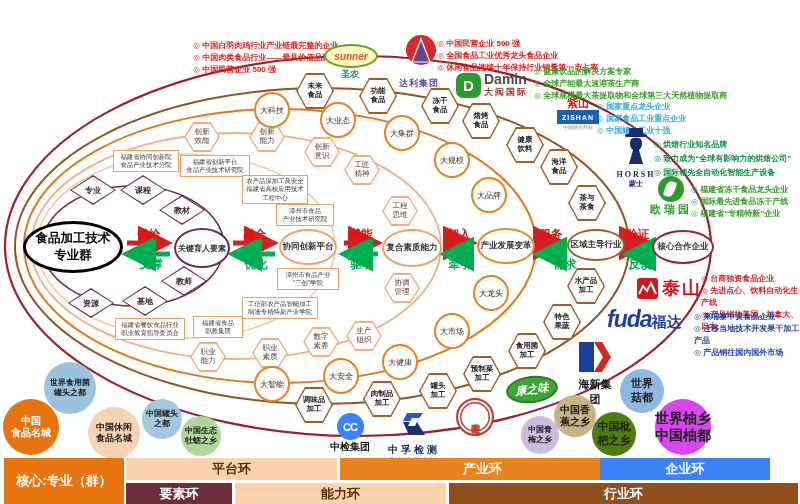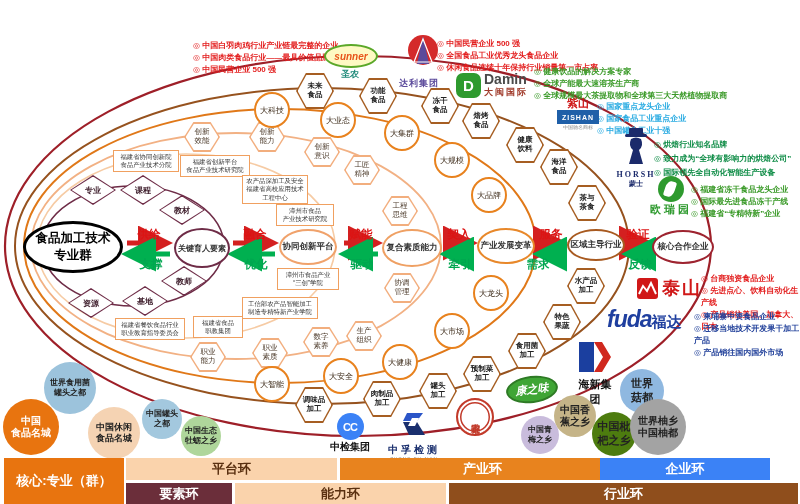--- a/index.html
+++ b/index.html
@@ -233,21 +233,21 @@
 
   <div class="n lf" style="left:132px;top:227px">供给</div>
   <div class="n lb" style="left:134px;top:257px">支撑</div>
   <div class="n lf" style="left:238px;top:227px">融合</div>
   <div class="n lb" style="left:239px;top:257px">优化</div>
   <div class="n lf" style="left:344px;top:227px">赋能</div>
   <div class="n lb" style="left:345px;top:257px">驱动</div>
   <div class="n lf" style="left:442px;top:227px">契入</div>
   <div class="n lb" style="left:443px;top:257px">牵引</div>
   <div class="n lf" style="left:534px;top:227px">服务</div>
-  <div class="n lb" style="left:521px;top:257px">需求</div>
+  <div class="n lb" style="left:548px;top:257px">需求</div>
   <div class="n lf" style="left:621px;top:227px">验证</div>
   <div class="n lb" style="left:623px;top:257px">反馈</div>
 
   <div class="n ann" style="left:193px;top:40px;color:#E31E1E">◎ 中国白羽肉鸡行业产业链最完整的企业
 ◎ 中国肉类食品行业——最具价值品牌
 ◎ 中国民营企业 500 强</div>
   <div class="n ann" style="left:437px;top:38px;color:#E31E1E">◎ 中国民营企业 500 强
 ◎ 全国食品工业优秀龙头食品企业
 ◎ 休闲食品连续十年保持行业销量第一市占率</div>
   <div class="n ann" style="left:534px;top:66px;color:#3A9A28">◎ 健康饮品的解决方案专家
@@ -269,21 +269,21 @@
 ◎ 迁移当地技术开发果干加工产品
 ◎ 产品销往国内国外市场</div>
 
   <div class="n" style="left:324px;top:44px;width:52px;text-align:center">
     <div style="width:50px;height:20px;border:2px solid #5BA829;border-radius:50%;background:#fef9c3;display:flex;align-items:center;justify-content:center">
       <span class="logo-txt" style="font-size:10px;font-weight:800;font-style:italic;color:#E8541A">sunner</span>
       </div>
     <div style="font-size:9px;font-weight:700;color:#1F8A7A">圣农</div>
   </div>
 
-  <div class="n" style="left:399px;top:33px;width:40px;text-align:right">
+  <div class="n" style="left:399px;top:33px;width:40px;text-align:center">
     <svg width="32" height="40" viewBox="0 0 32 40" style="margin-left:4px">
       <circle cx="16" cy="17" r="15" fill="#D42A2A"></circle>
       <polygon points="16,3 22,31 10,31" fill="#5B4A9B"></polygon>
       <polygon points="16,6 25,29 7,29" fill="none" stroke="#fff" stroke-width="1.2"></polygon>
     </svg>
     <div style="font-size:9px;font-weight:700;color:#5B4A9B;letter-spacing:1px">达利集团</div>
   </div>
 
   <div class="n" style="left:456px;top:72px;display:flex;align-items:center;gap:3px">
     <div style="width:25px;height:25px;border-radius:7px;background:#2E9A2E;color:#fff;font-weight:800;font-size:15px;display:flex;align-items:center;justify-content:center">D</div>
@@ -375,21 +375,21 @@
   <div class="n city" style="left:181px;top:416px;width:40px;height:40px;background:#AFD69B;font-size:8px">中国生态
 牡蛎之乡</div>
   <div class="n city" style="left:521px;top:416px;width:38px;height:38px;background:#C9BCDC;font-size:8px">中国青
 梅之乡</div>
   <div class="n city" style="left:554px;top:395px;width:42px;height:42px;background:#C5B488;font-size:10px">中国香
 蕉之乡</div>
   <div class="n city" style="left:592px;top:412px;width:44px;height:44px;background:#4d7c0f;font-size:11px">中国枇
 杷之乡</div>
   <div class="n city" style="left:620px;top:369px;width:44px;height:44px;background:#8FB8E0;font-size:11px">世界
 菇都</div>
-  <div class="n city" style="left:630px;top:399px;width:56px;height:56px;background:#a3a3a3;font-size:10px">世界柚乡
+  <div class="n city" style="left:655px;top:399px;width:56px;height:56px;background:#d946ef;font-size:14px">世界柚乡
 中国柚都</div>
 
   <div class="n leg" style="left:4px;top:458px;width:120px;height:46px;background:#E8740F;color:#fff">核心:专业（群）</div>
   <div class="n leg" style="left:126px;top:458px;width:211px;height:22px;background:#FAD3AC;color:#5A3010">平台环</div>
   <div class="n leg" style="left:340px;top:458px;width:285px;height:22px;background:#E8831E;color:#fff">产业环</div>
   <div class="n leg" style="left:600px;top:458px;width:170px;height:22px;background:#3b82f6;color:#fff">企业环</div>
   <div class="n leg" style="left:126px;top:483px;width:106px;height:21px;background:#6B2E3A;color:#fff">要素环</div>
   <div class="n leg" style="left:235px;top:483px;width:211px;height:21px;background:#FAD3AC;color:#5A3010">能力环</div>
   <div class="n leg" style="left:449px;top:483px;width:349px;height:21px;background:#8F4E1C;color:#fff">行业环</div>
 

